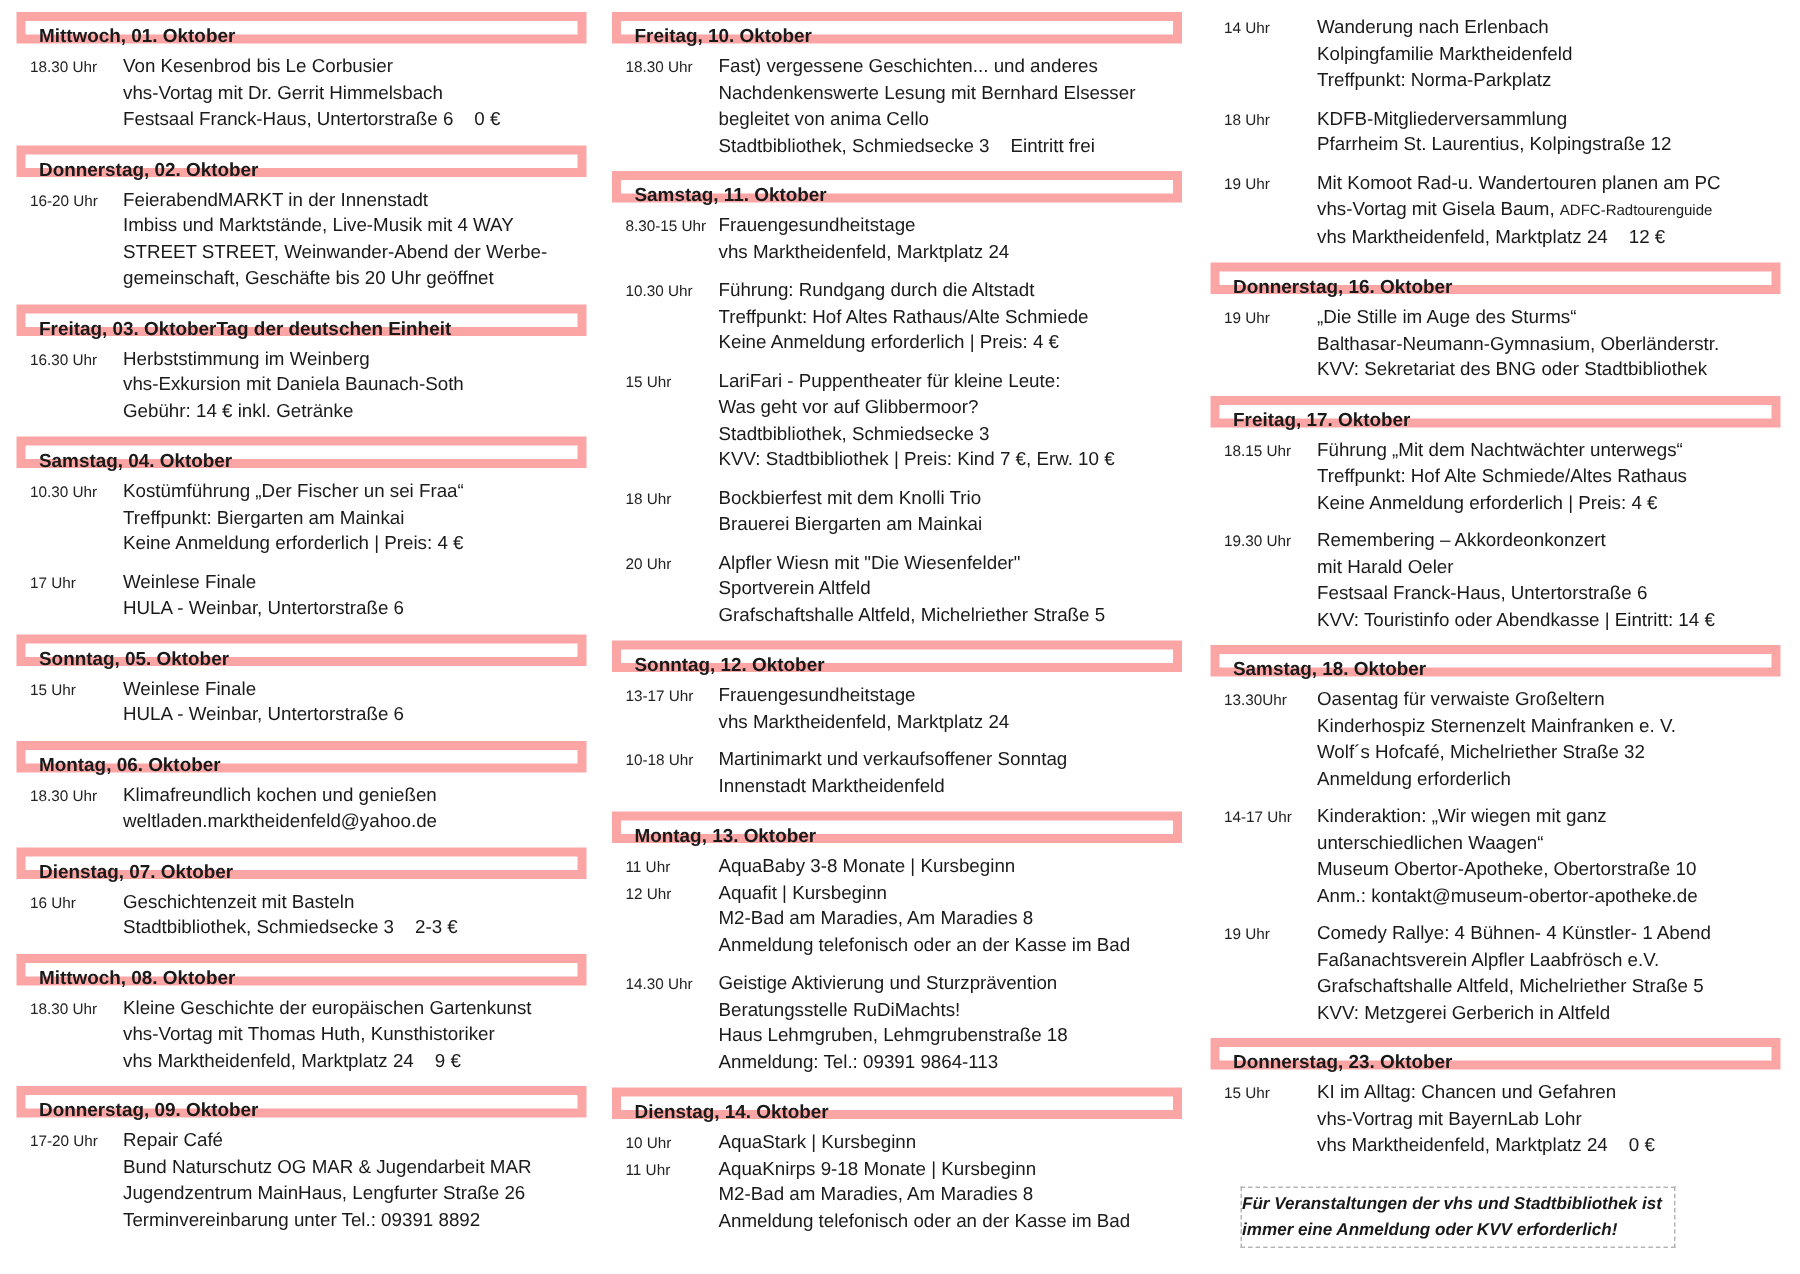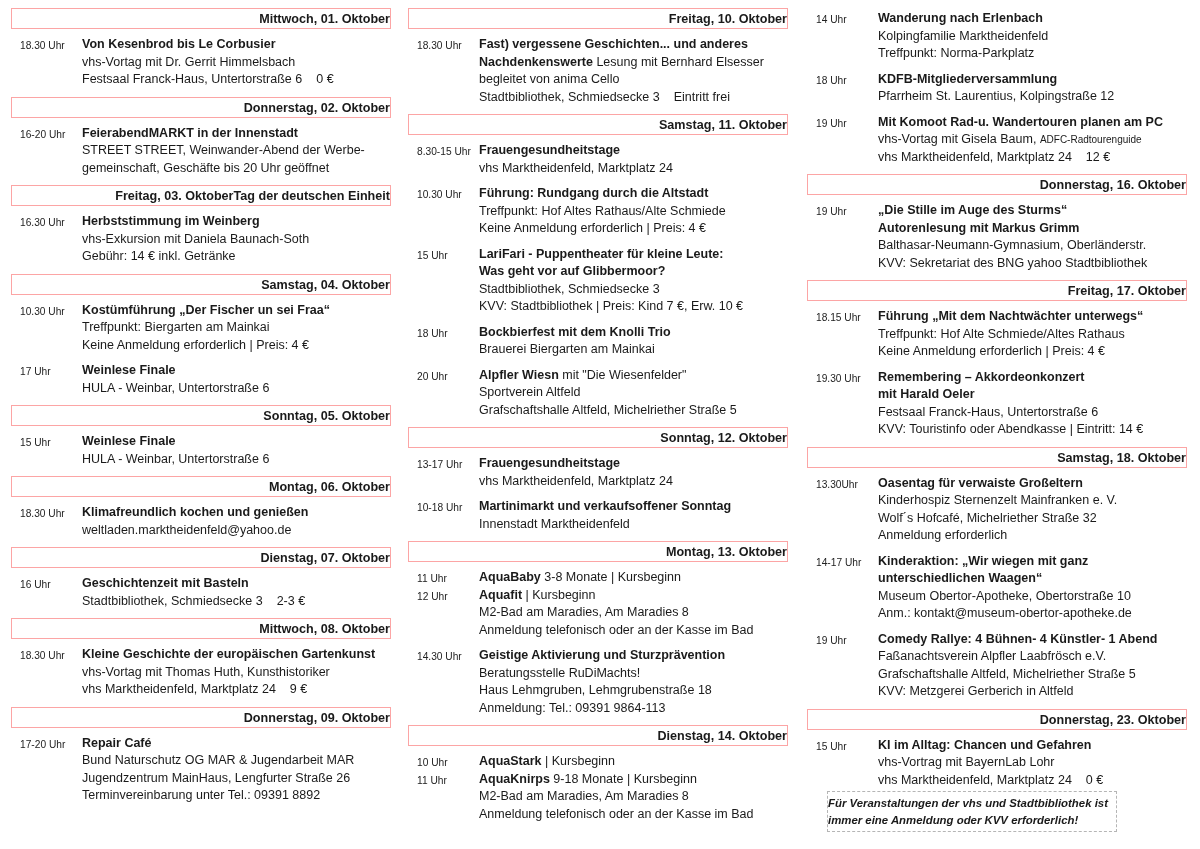--- a/index.html
+++ b/index.html
@@ -6,42 +6,41 @@
   body {
     width: 1200px; height: 849px; overflow: hidden; position: relative;
     font-family: "Liberation Sans", sans-serif; color: #1a1a1a;
   }
   .col { position: absolute; top: 8px; width: 380px; }
   .col1 { left: 11px; }
   .col2 { left: 408px; }
   .col3 { left: 807px; top: 10px; }
 
   .day {
-    border: 1px solid #fca5a5;
+    border: 6px solid #fca5a5;
     height: 20px; line-height: 20px;
     padding-left: 9px;
     font-weight: bold; font-size: 12.6px;
     margin: 0 0 7px 0;
     white-space: pre;
     box-sizing: border-box;
     height: 21px;
-    text-align: right;
   }
   .day .extra { }
 
   .ev { display: flex; margin: 0 0 8px 0; }
   .time {
     width: 62px; flex: none; padding-left: 9px;
     font-size: 10.2px; line-height: 18px; padding-top: 1px; color: #222;
     white-space: nowrap;
   }
   .time .t { display: block; height: 17.5px; }
   .body { flex: 1; font-size: 12.5px; line-height: 17.5px; }
   .line { display: block; white-space: nowrap; }
-  .b { font-weight: bold; }
+  .b { font-weight: normal; }
   .price { margin-left: 14px; }
   .sm { font-size: 10px; }
 
   .notice {
     position: absolute; left: 827px; top: 791px; width: 290px; height: 41px;
     border: 1px dashed #b5b5b5; box-sizing: border-box;
     font-style: italic; font-weight: bold;
     font-size: 11.4px; line-height: 16.5px; padding-top: 3px;
   }
 </style>
@@ -60,20 +59,21 @@
         <span class="line"><span>Festsaal Franck-Haus, Untertorstraße 6</span><span class="price">0 €</span></span>
       </div>
     </div>
     <div class="day"><span>Donnerstag, 02. Oktober</span></div>
     <div class="ev">
       <div class="time">
         <span class="t">16-20 Uhr</span>
       </div>
       <div class="body">
         <span class="line"><span class="b">FeierabendMARKT in der Innenstadt</span></span>
+        <span class="line"><span>Imbiss und Marktstände, Live-Musik mit 4 WAY</span></span>
         <span class="line"><span>STREET STREET, Weinwander-Abend der Werbe-</span></span>
         <span class="line"><span>gemeinschaft, Geschäfte bis 20 Uhr geöffnet</span></span>
       </div>
     </div>
     <div class="day"><span>Freitag, 03. Oktober</span><span class="extra">Tag der deutschen Einheit</span></div>
     <div class="ev">
       <div class="time">
         <span class="t">16.30 Uhr</span>
       </div>
       <div class="body">
@@ -306,23 +306,22 @@
         <span class="line"><span>vhs Marktheidenfeld, Marktplatz 24</span><span class="price">12 €</span></span>
       </div>
     </div>
     <div class="day"><span>Donnerstag, 16. Oktober</span></div>
     <div class="ev">
       <div class="time">
         <span class="t">19 Uhr</span>
       </div>
       <div class="body">
         <span class="line"><span class="b">„Die Stille im Auge des Sturms“</span></span>
-        <span class="line"><span class="b">Autorenlesung mit Markus Grimm</span></span>
         <span class="line"><span>Balthasar-Neumann-Gymnasium, Oberländerstr.</span></span>
-        <span class="line"><span>KVV: Sekretariat des BNG yahoo Stadtbibliothek</span></span>
+        <span class="line"><span>KVV: Sekretariat des BNG oder Stadtbibliothek</span></span>
       </div>
     </div>
     <div class="day"><span>Freitag, 17. Oktober</span></div>
     <div class="ev">
       <div class="time">
         <span class="t">18.15 Uhr</span>
       </div>
       <div class="body">
         <span class="line"><span class="b">Führung „Mit dem Nachtwächter unterwegs“</span></span>
         <span class="line"><span>Treffpunkt: Hof Alte Schmiede/Altes Rathaus</span></span>

